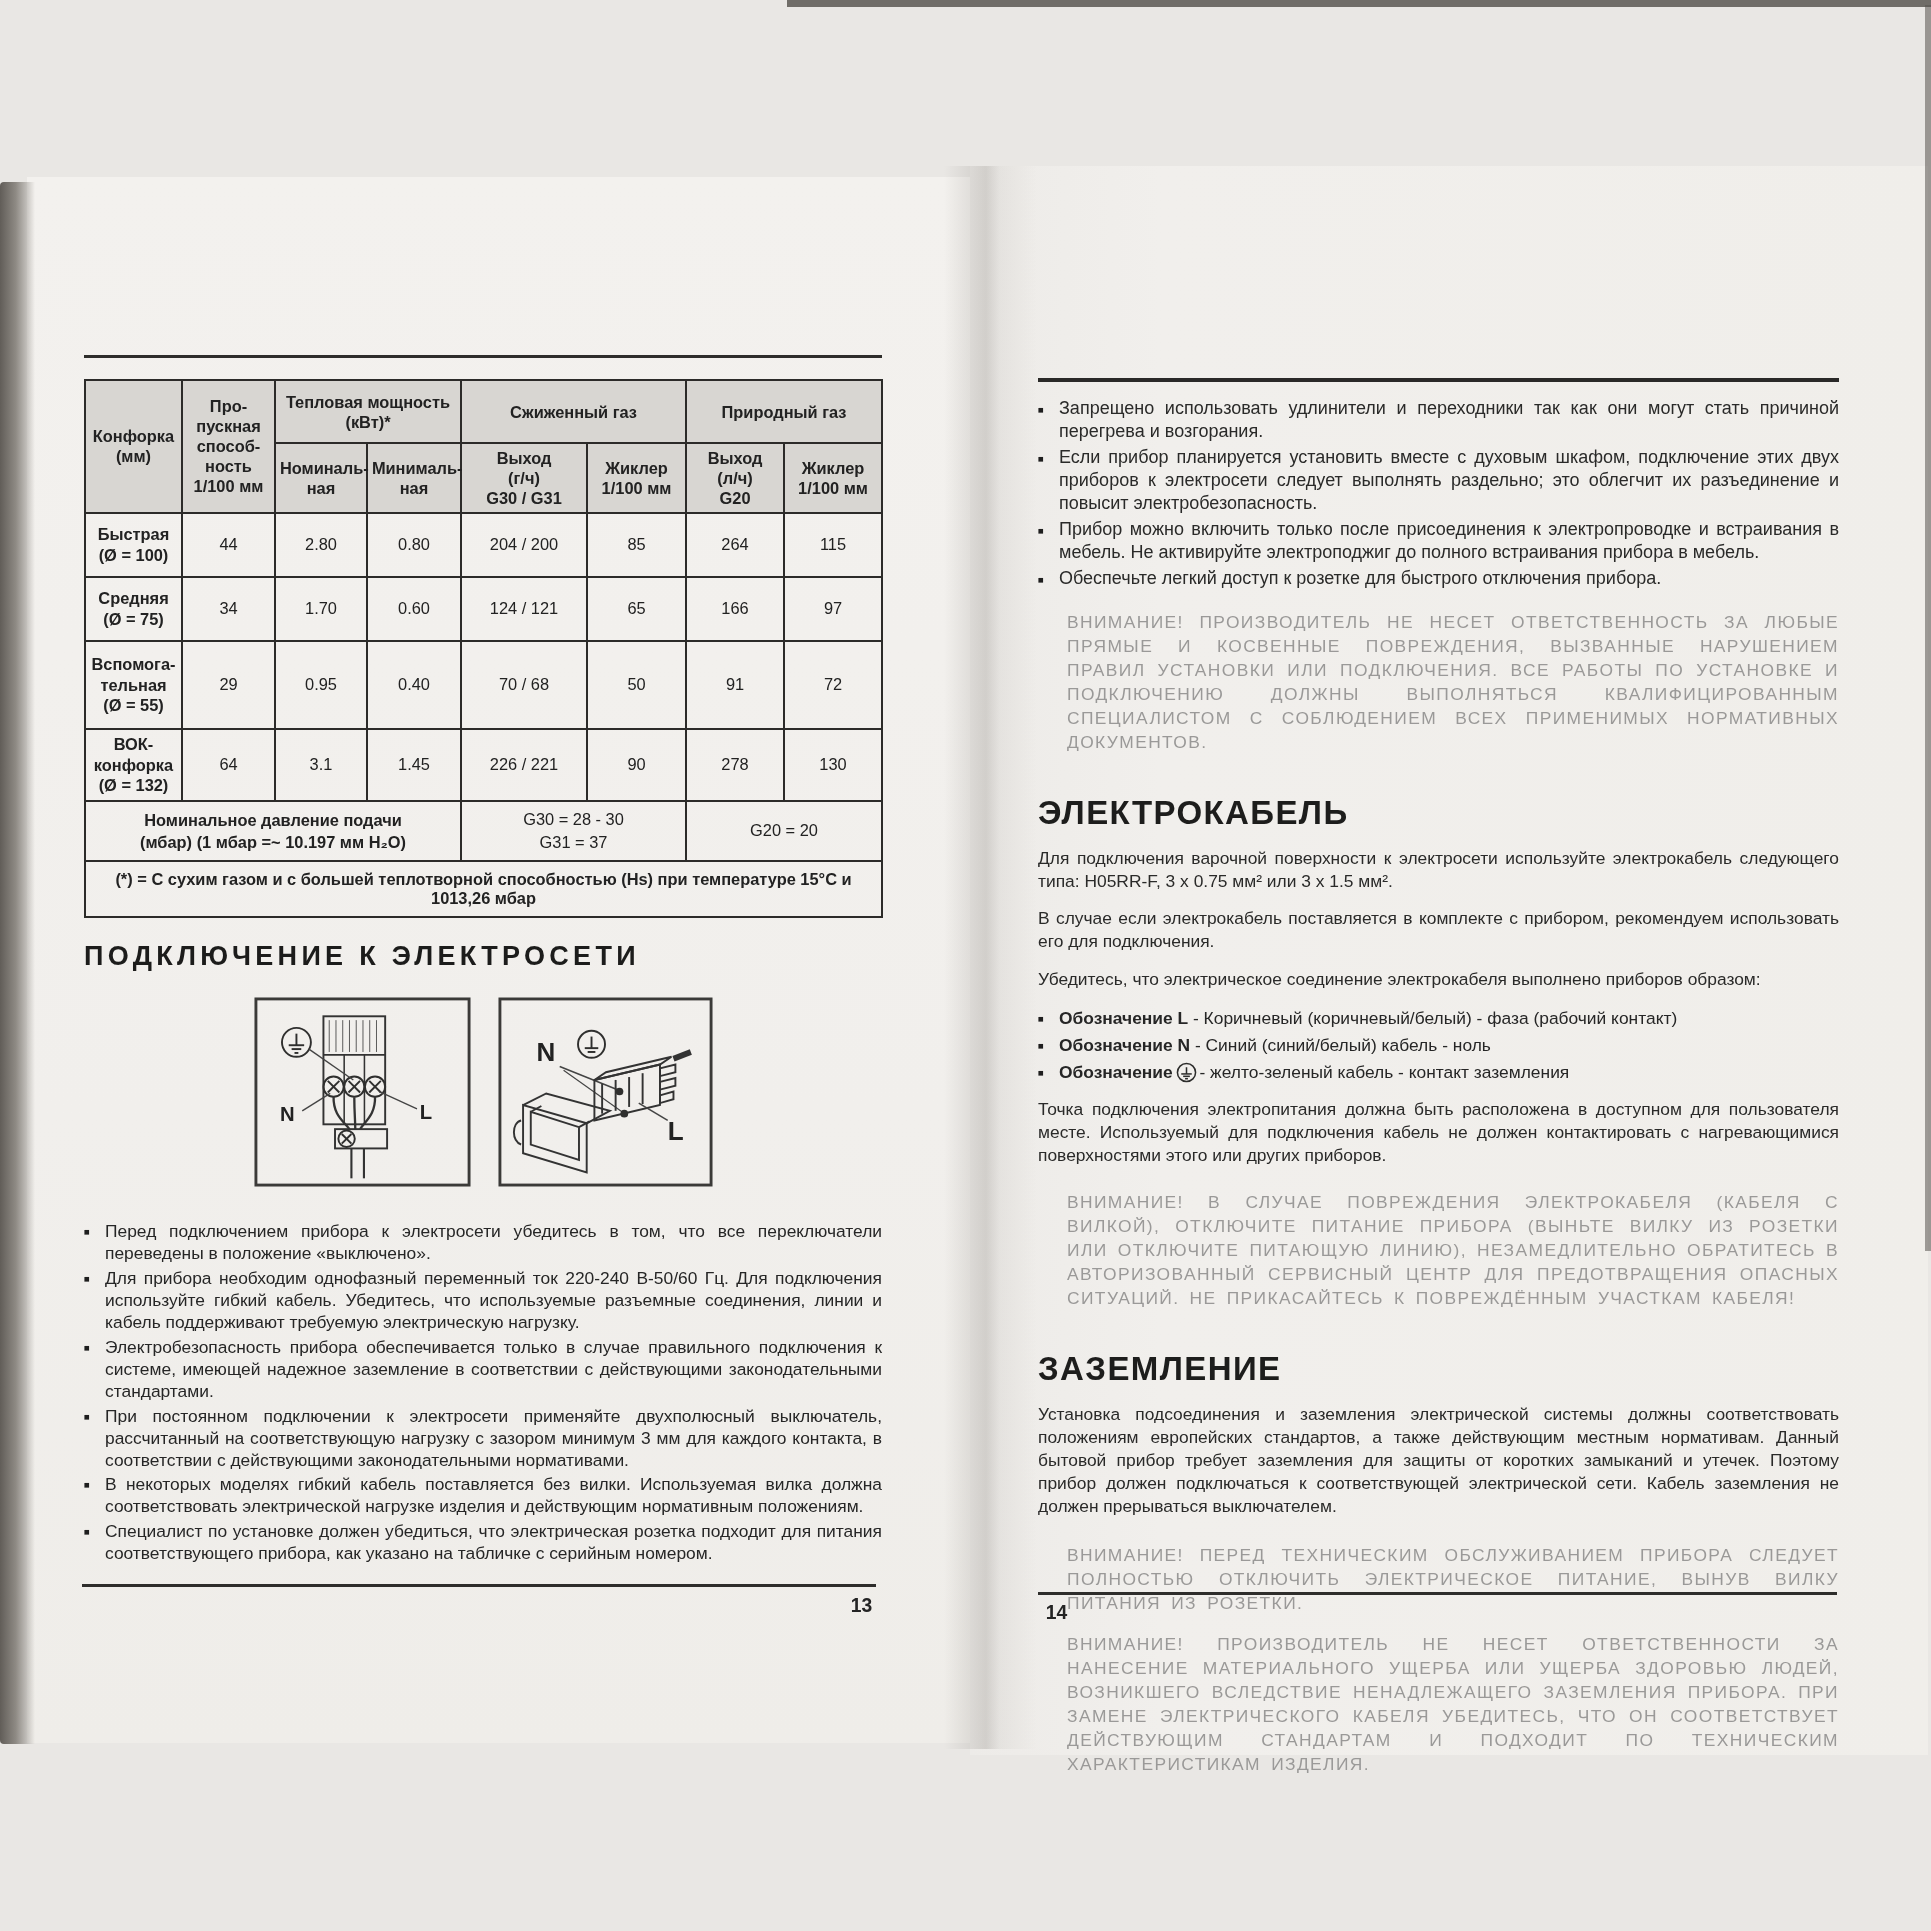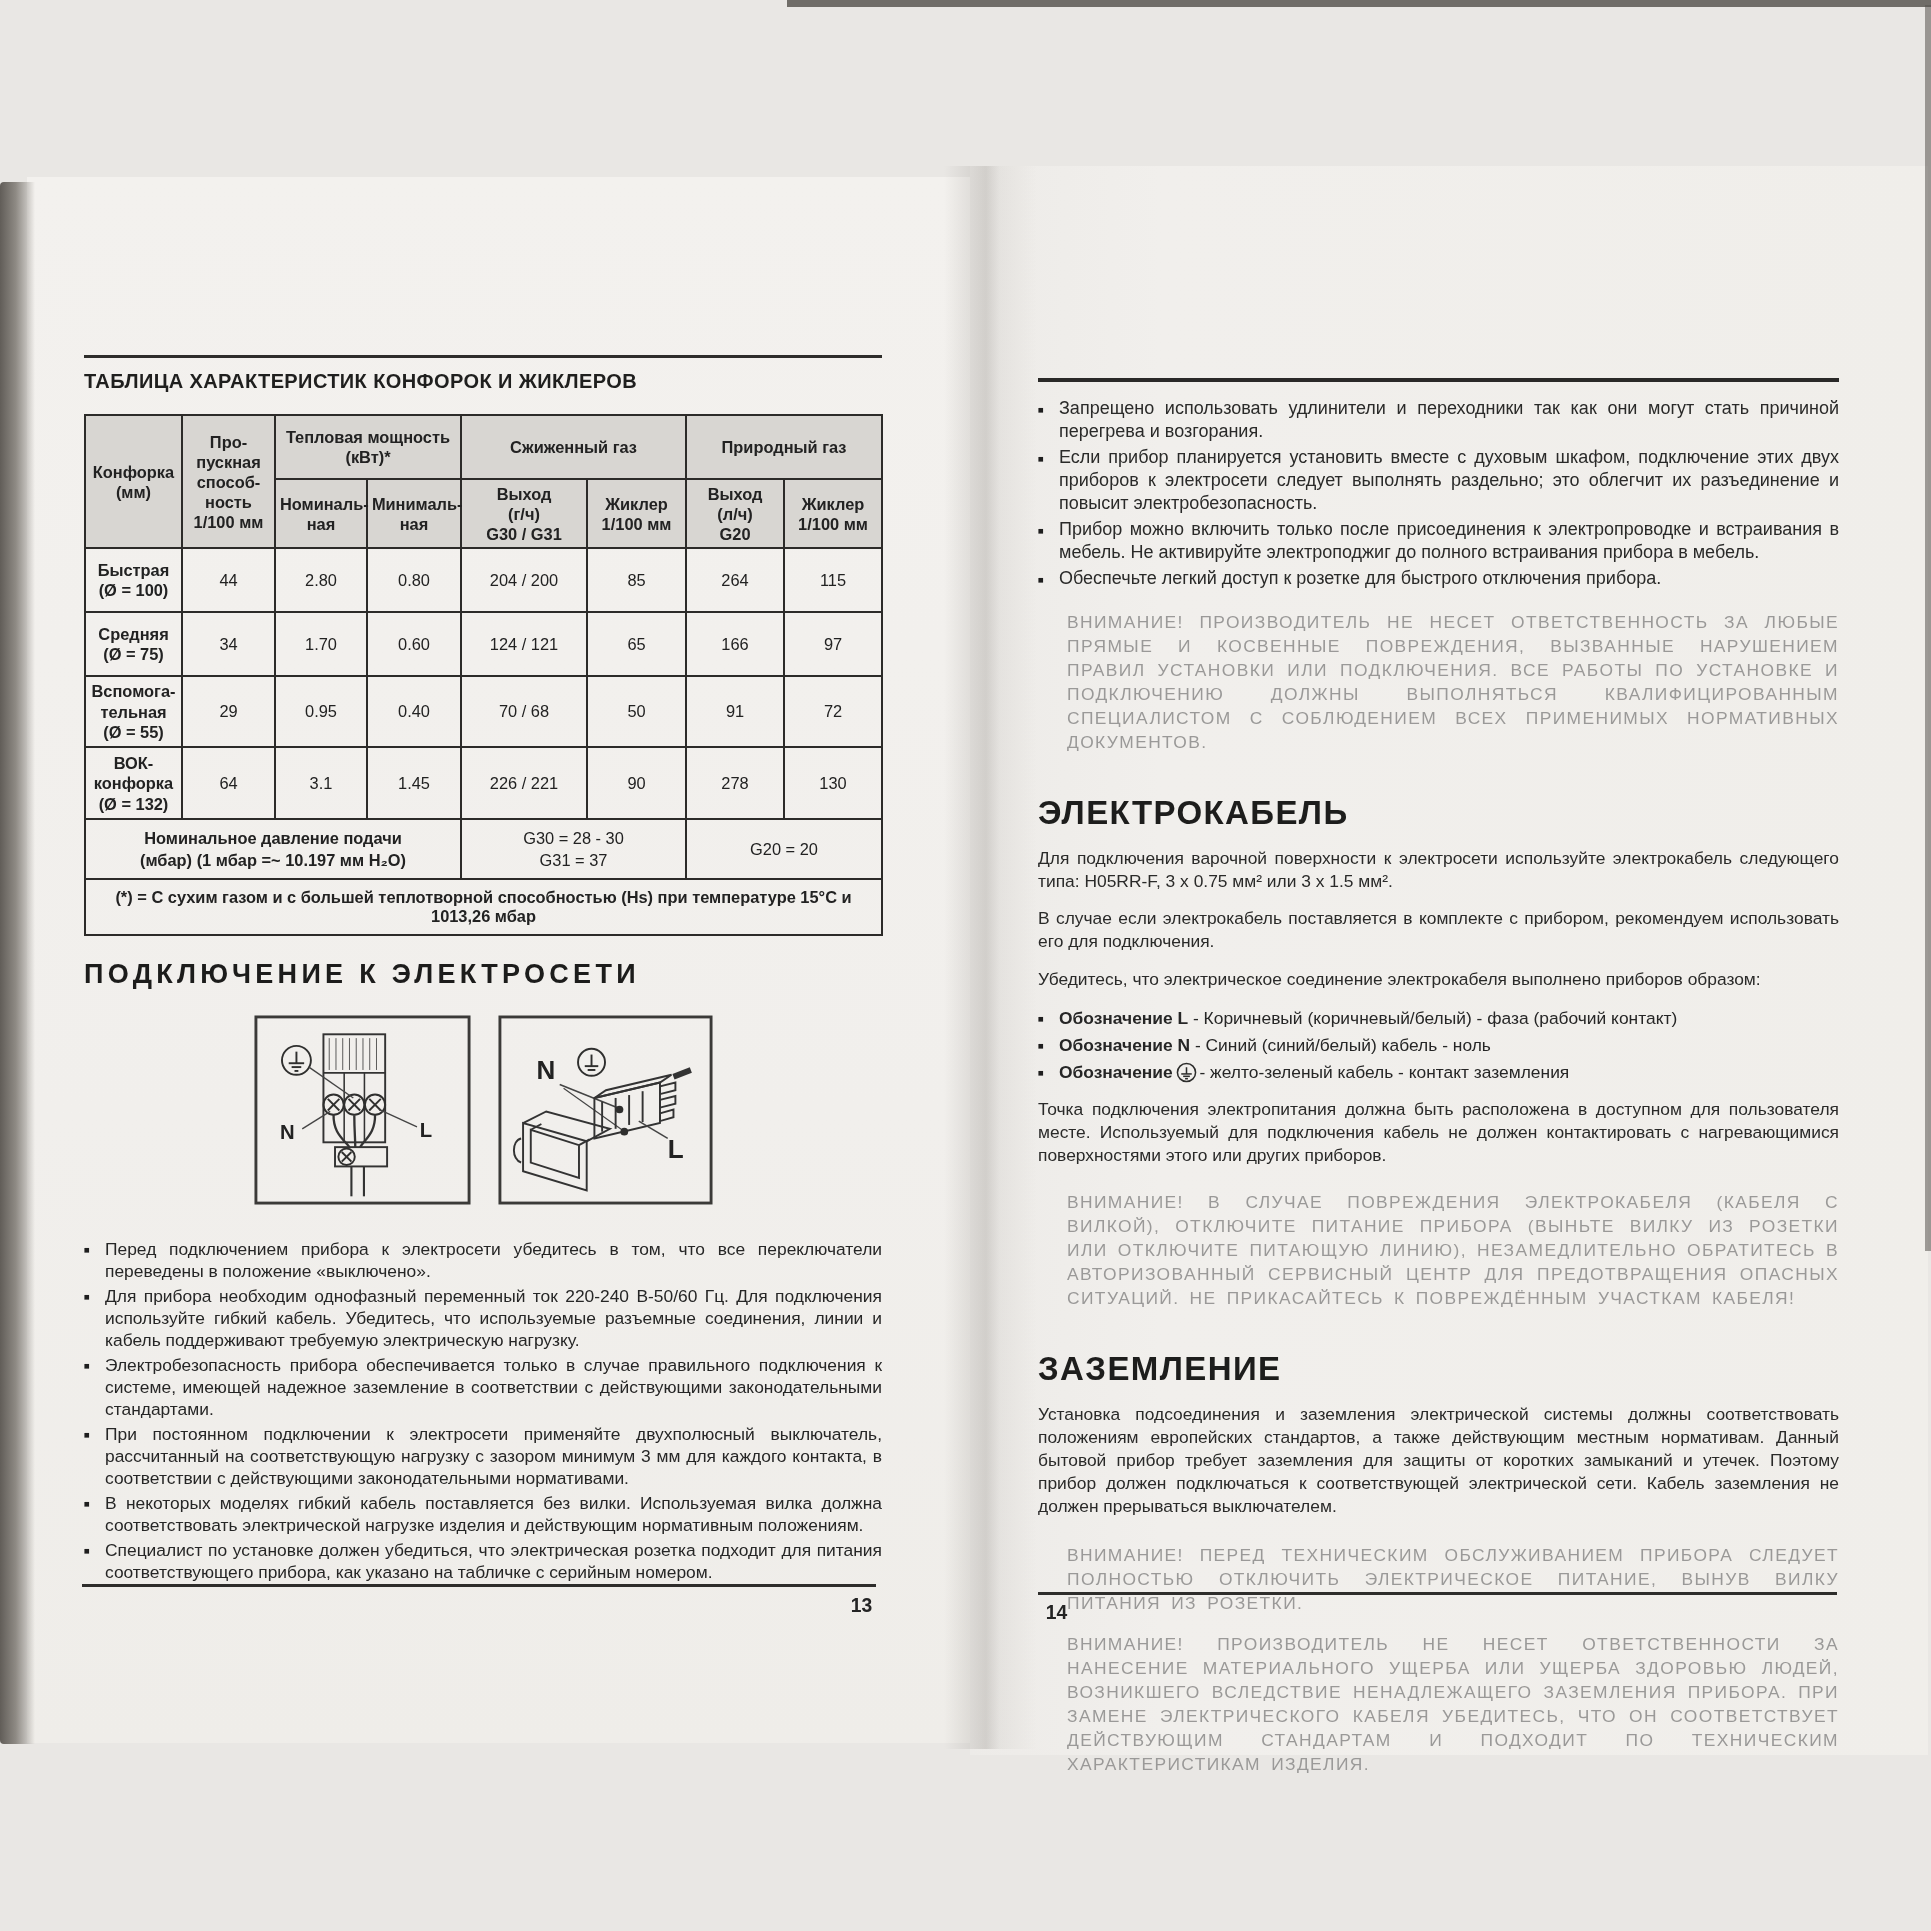--- a/index.html
+++ b/index.html
@@ -66,21 +66,20 @@
 <div id="canvas">
   <div class="page-left-surface"></div>
   <div class="page-right-surface"></div>
   <div class="left-edge-shadow"></div>
   <div class="spine-shadow"></div>
   <div class="top-edge"></div>
   <div class="right-edge"></div>
 
   <div id="left-content">
     <div class="rule"></div>
-    <div class="table-title">ТАБЛИЦА ХАРАКТЕРИСТИК КОНФОРОК И ЖИКЛЕРОВ</div>
 
     <table class="spec">
       <colgroup>
         <col style="width:97px">
           <col style="width:93px">
           <col style="width:92px">
           <col style="width:94px">
         <col style="width:126px">
           <col style="width:99px">
           <col style="width:98px">
@@ -131,21 +130,21 @@
         <td class="rowname pre">Средняя
 (Ø = 75)</td>
         <td class="val">34</td>
         <td class="val">1.70</td>
         <td class="val">0.60</td>
         <td class="val">124 / 121</td>
         <td class="val">65</td>
         <td class="val">166</td>
         <td class="val">97</td>
       </tr>
-      <tr style="height:71px">
+      <tr style="height:88px">
         <td class="rowname pre">Вспомога-
 тельная
 (Ø = 55)</td>
         <td class="val">29</td>
         <td class="val">0.95</td>
         <td class="val">0.40</td>
         <td class="val">70 / 68</td>
         <td class="val">50</td>
         <td class="val">91</td>
         <td class="val">72</td>

